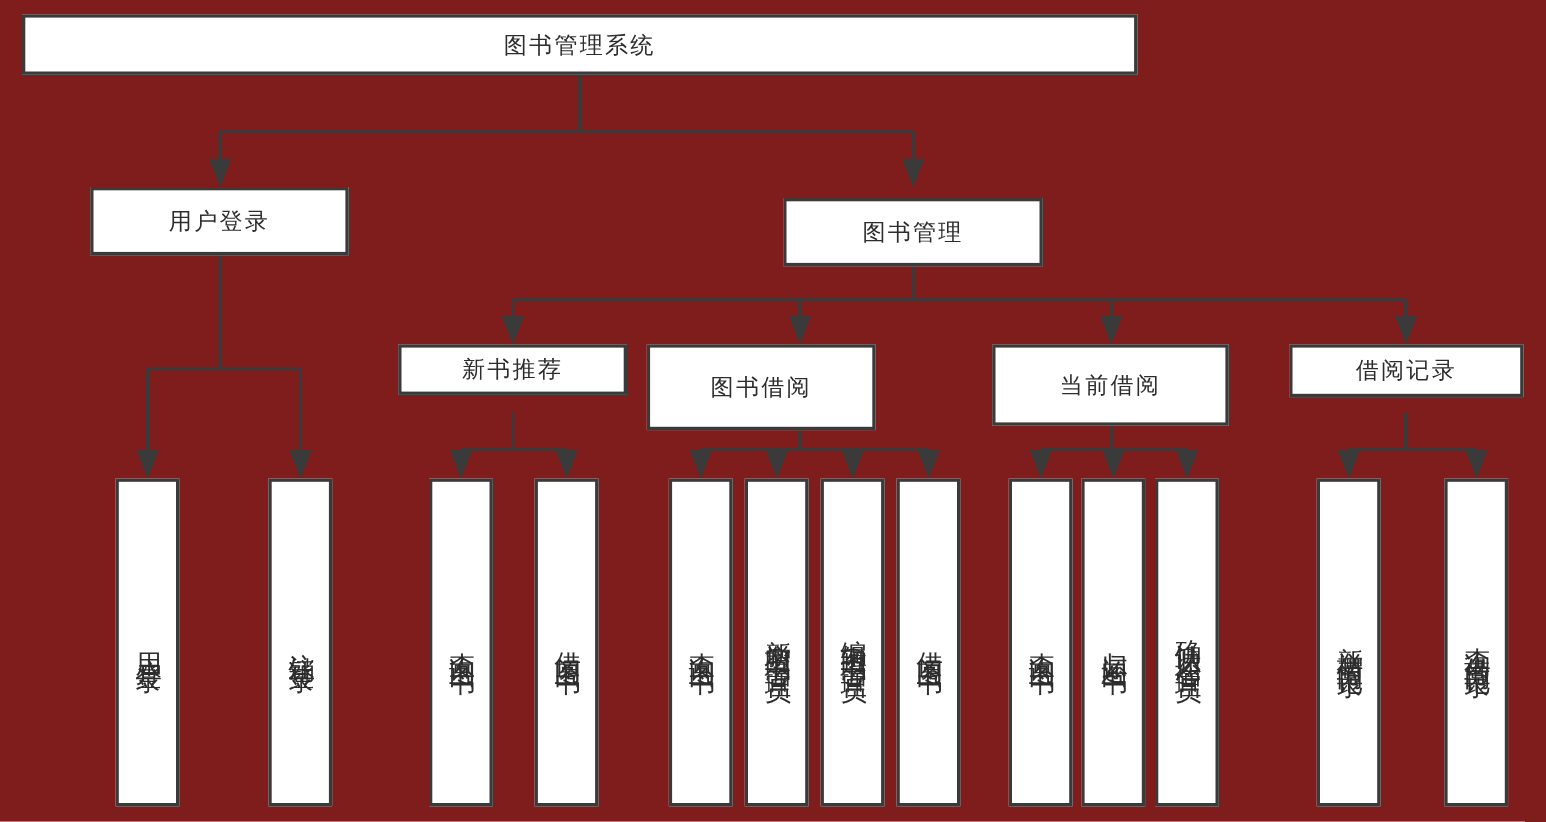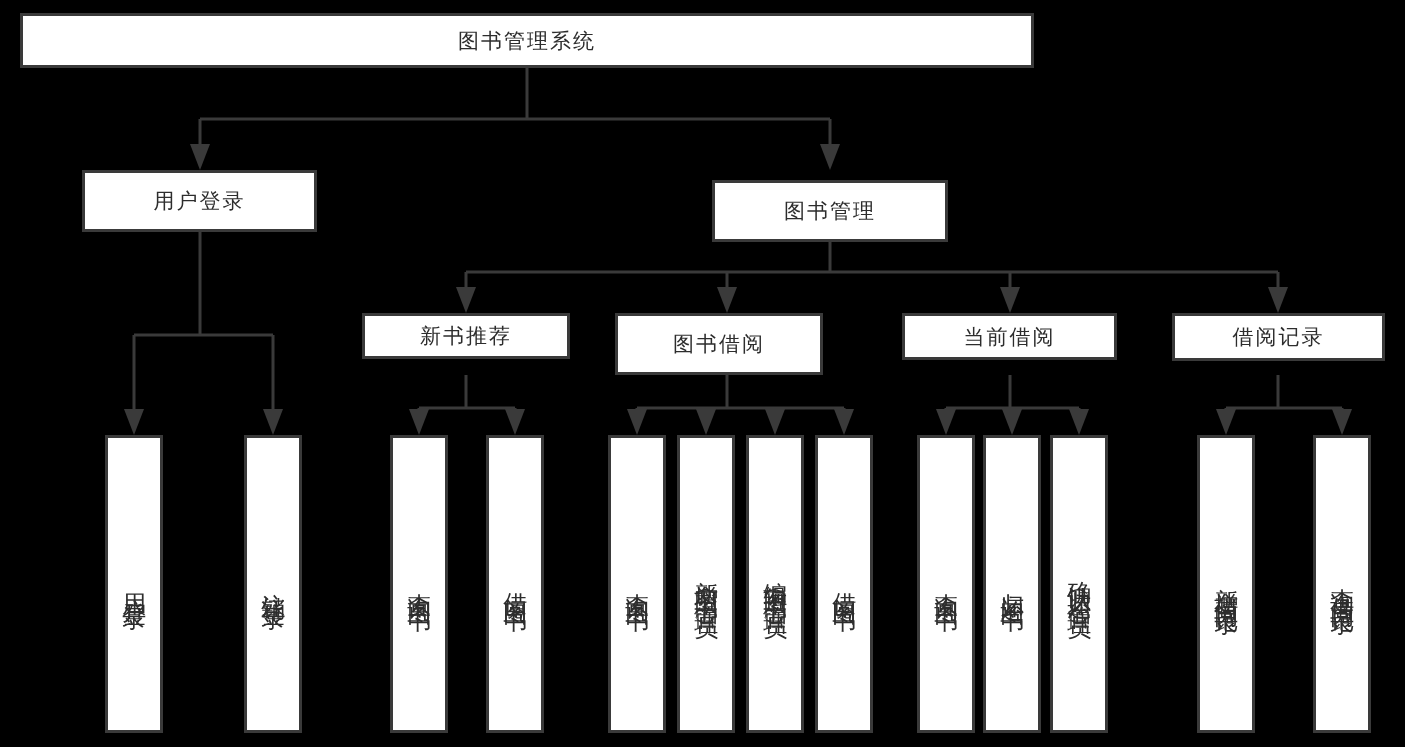--- a/index.html
+++ b/index.html
@@ -1,17 +1,17 @@
 <!DOCTYPE html>
 <html><head>
 <meta charset="utf-8">
 <style>
   html,body{margin:0;padding:0;background:#fff;}
   #canvas{
-    position:relative;width:1405px;height:747px;background:#000000;overflow:hidden;
+    position:relative;width:1405px;height:747px;background:#7f1d1d;overflow:hidden;
     font-family:"Liberation Sans","DejaVu Sans",sans-serif;
   }
   #connectors{position:absolute;left:0;top:0;width:1405px;height:747px;}
   .hbox{
     position:absolute;box-sizing:border-box;background:#fff;border:3px solid #3a3a3a;
     display:flex;align-items:center;justify-content:center;
     font-size:21px;letter-spacing:2px;color:#2d2d2d;z-index:2;
   }
   .vbox{
     position:absolute;box-sizing:border-box;top:435px;width:58px;height:298px;
@@ -72,24 +72,24 @@
   <div class="hbox" style="left:82px;top:170px;width:235px;height:62px">
     <span>用户登录</span>
   </div>
   <div class="hbox" style="left:712px;top:180px;width:236px;height:62px">
     <span>图书管理</span>
   </div>
 
   <div class="hbox" style="left:362px;top:313px;width:208px;height:46px">
     <span>新书推荐</span>
   </div>
-  <div class="hbox" style="left:615px;top:313px;width:208px;height:62px">
+  <div class="hbox" style="left:588px;top:313px;width:208px;height:78px">
     <span>图书借阅</span>
   </div>
-  <div class="hbox" style="left:902px;top:313px;width:215px;height:47px">
+  <div class="hbox" style="left:902px;top:313px;width:215px;height:74px">
     <span>当前借阅</span>
   </div>
   <div class="hbox" style="left:1172px;top:313px;width:213px;height:48px">
     <span>借阅记录</span>
   </div>
 
   <div class="vbox" style="left:105px">
     <span>用户登录</span>
   </div>
   <div class="vbox" style="left:244px">

